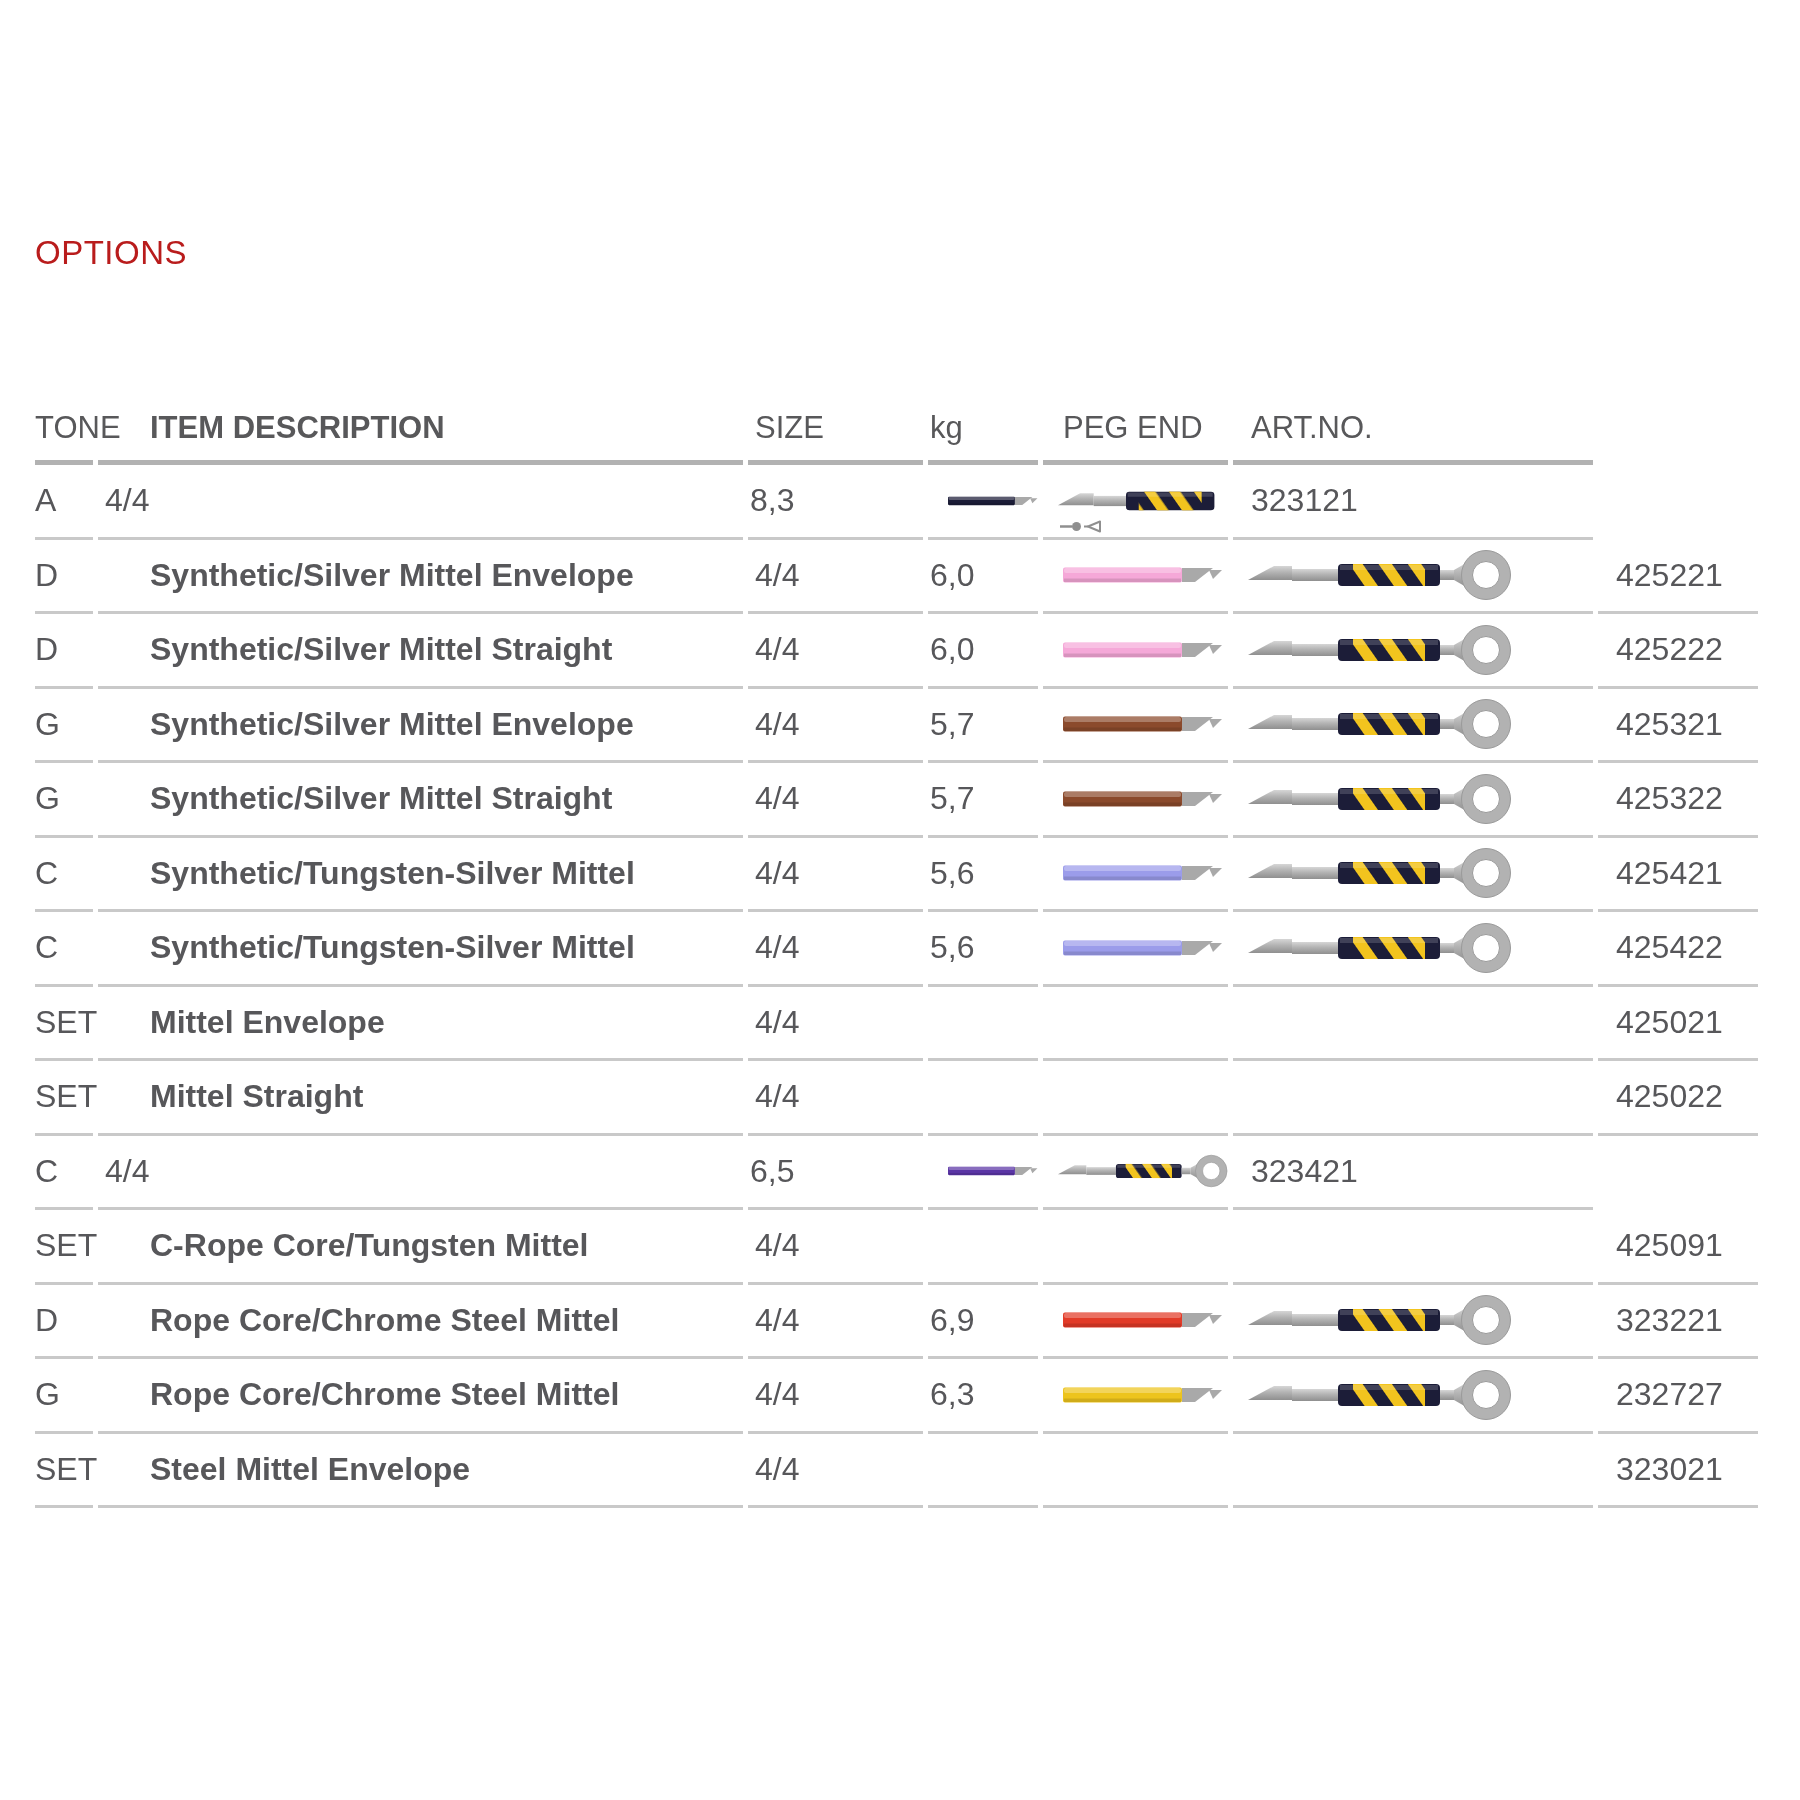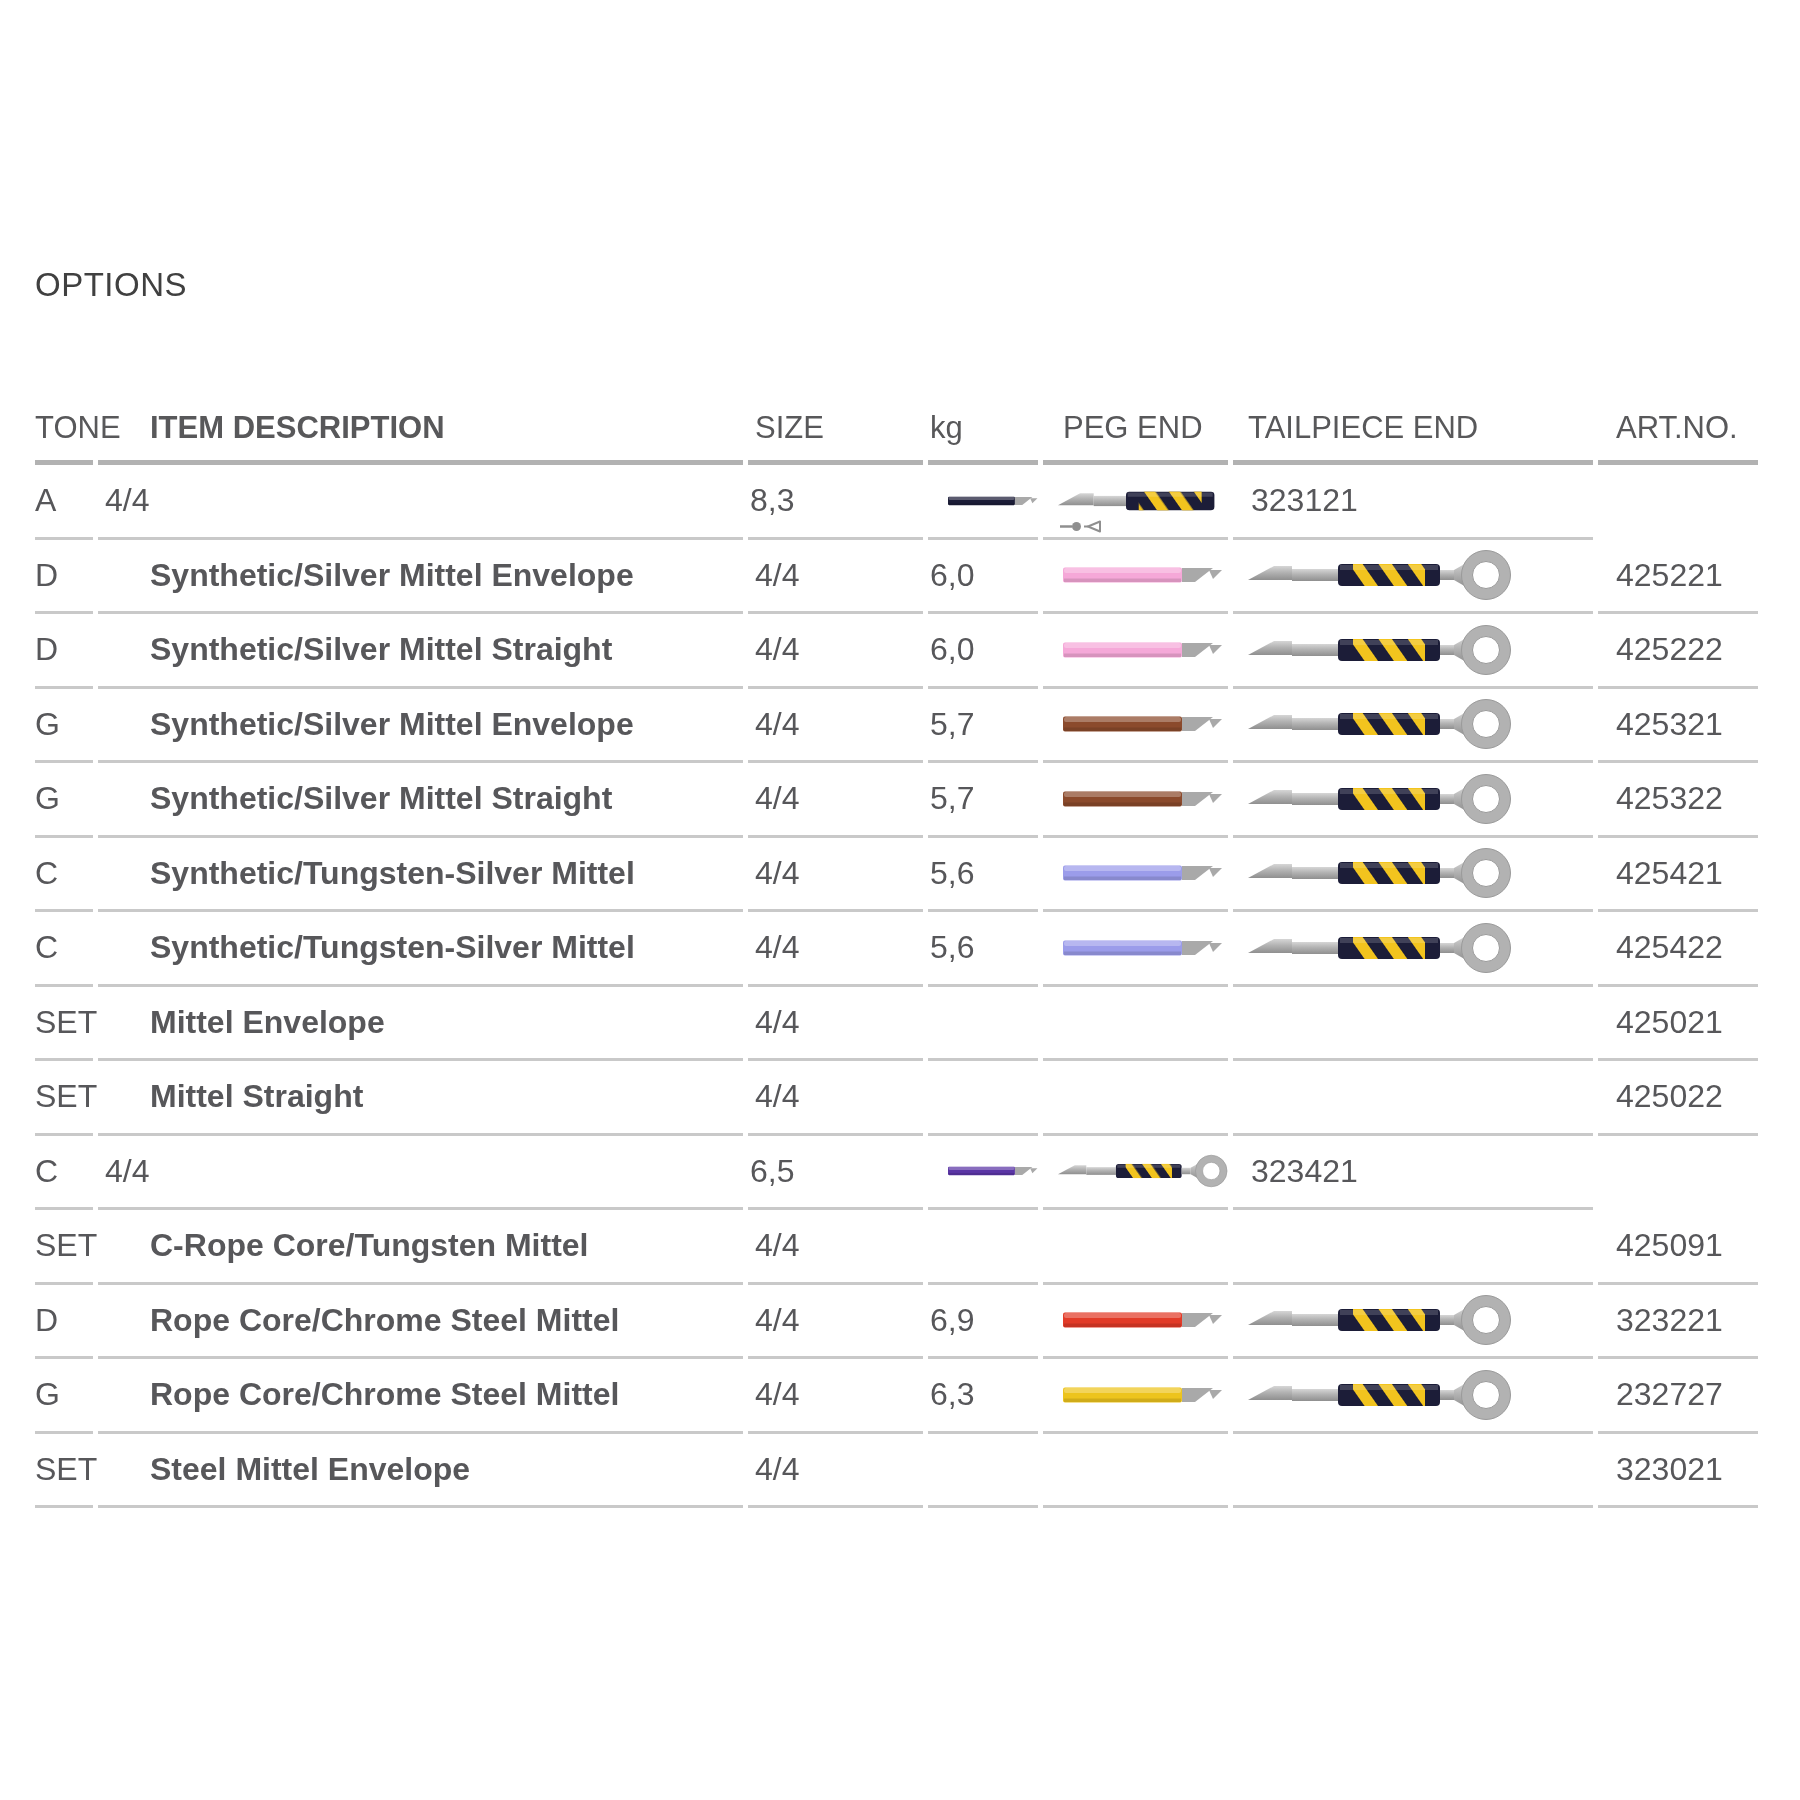--- a/index.html
+++ b/index.html
@@ -1,18 +1,18 @@
 <!DOCTYPE html>
 <html><head>
 <meta charset="utf-8">
 <style>
   html,body{margin:0;padding:0;background:#ffffff;}
   body{width:1800px;height:1800px;position:relative;font-family:"Liberation Sans",sans-serif;color:#57575a;}
   .page{position:absolute;left:0;top:0;width:1800px;height:1800px;background:#ffffff;overflow:hidden;}
-  .title{position:absolute;left:35px;top:266px;font-size:33px;letter-spacing:0.5px;color:#404040;}
+  .title{position:absolute;left:35px;top:234px;font-size:33px;letter-spacing:0.5px;color:#b91c1c;}
   .options-table{position:absolute;left:35px;top:392px;width:1723px;}
   .row{display:grid;grid-template-columns:58px 645px 175px 110px 185px 360px 160px;column-gap:5px;}
   .header-row .cell{height:54px;border-bottom:5px solid #b2b2b2;display:flex;align-items:flex-end;padding-bottom:14px;font-size:31px;color:#58585a;}
   .data-row .cell{height:71.5px;border-bottom:3px solid #c9c9c9;display:flex;align-items:center;font-size:32px;color:#57575a;position:relative;overflow:visible;}
   .cell{white-space:nowrap;}
   .cell.desc{padding-left:52px;font-weight:bold;}
   .cell.size{padding-left:7px;}
   .cell.kg{padding-left:2px;}
   .cell.peg{padding-left:20px;}
   .cell.tail{padding-left:15px;}
@@ -40,21 +40,20 @@
 
   <div class="title">OPTIONS</div>
 
   <div class="options-table">
     <div class="row header-row">
       <div class="cell tone">TONE</div>
       <div class="cell desc">ITEM DESCRIPTION</div>
       <div class="cell size">SIZE</div>
       <div class="cell kg">kg</div>
       <div class="cell peg">PEG END</div>
-      <div class="cell tail">TAILPIECE END</div>
       <div class="cell art">ART.NO.</div>
     </div>
     <div id="rows">
         <div class="row data-row">
     <div class="cell tone">A</div>
     <div class="cell size">4/4</div>
     <div class="cell kg">8,3</div>
     <div class="cell peg">
             <svg width="160" height="24" viewBox="0 0 160 24">
     <rect x="0" y="4.5" width="119" height="15" rx="2" fill="#1c1d38"></rect>

